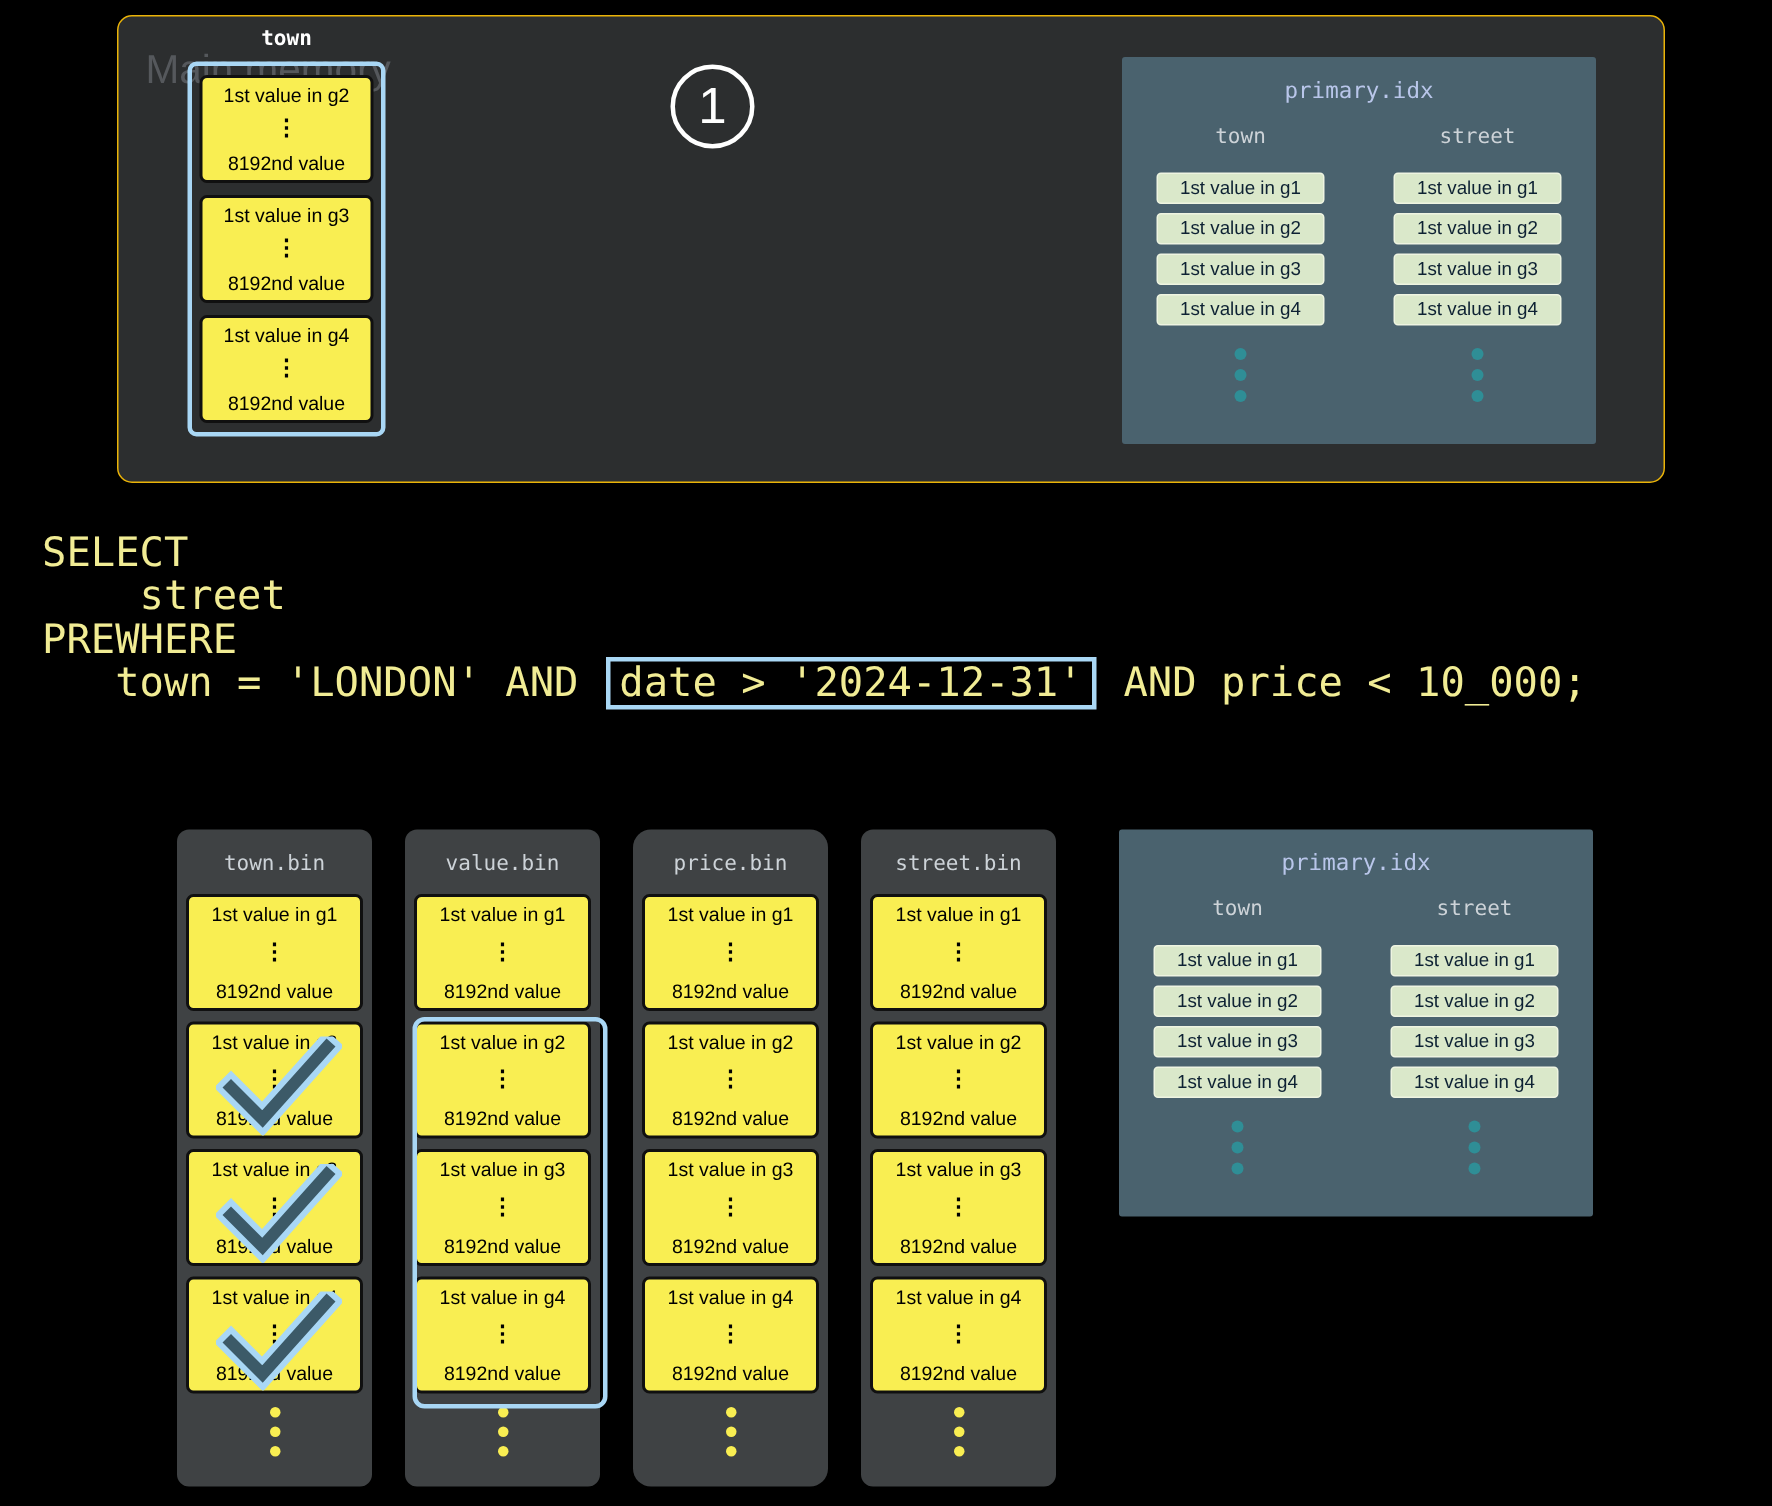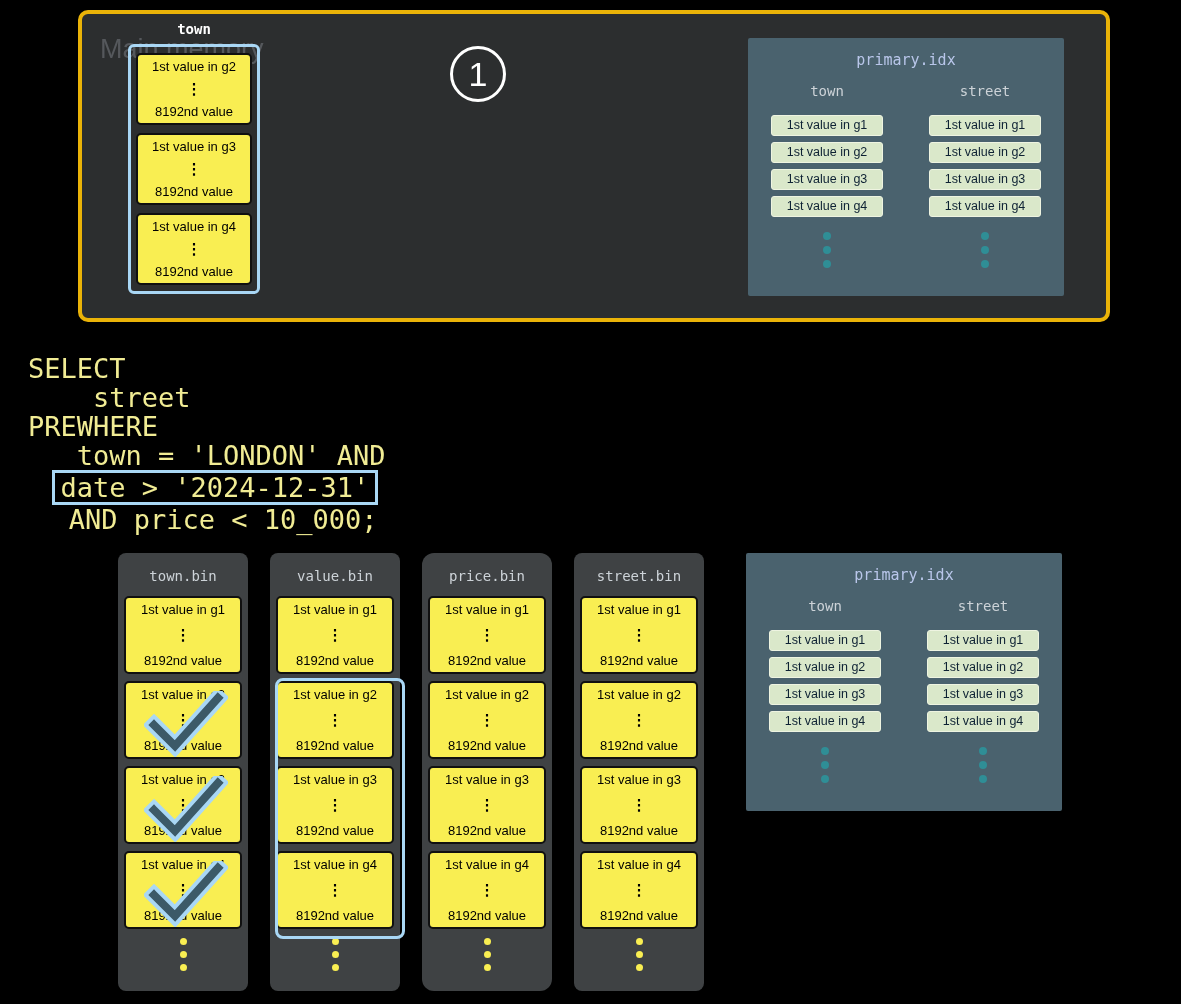--- a/index.html
+++ b/index.html
@@ -10,21 +10,21 @@
     position: relative;
     overflow: hidden;
   }
   .mono { font-family: "DejaVu Sans Mono", monospace; }
 
   
   .main-memory {
     position: absolute; left: 78px; top: 10px;
     width: 1032px; height: 312px;
     background: var(--panel_dark, #2c2e2f);
-    border: 4px solid #eab308;
+    border: 1px solid #eab308;
     border-radius: 10px;
     box-sizing: border-box;
   }
   .main-memory-label {
     position: absolute; left: 18px; top: 20px;
     font-size: 27px; color: #55585c;
     z-index: 1;
   }
   .mm-column {
     position: absolute; left: 46px; top: 6px;
@@ -102,21 +102,21 @@
   .pidx .dots-col .dot { background: var(--teal_dot, #2f8e96); }
 
   
   .sql {
     position: absolute; left: 28px; top: 354px;
     font-family: "DejaVu Sans Mono", monospace;
     font-size: 27px; line-height: 29px;
     color: var(--sql_yellow, #f1ec94);
   }
   .sql-line { white-space: pre; height: 29px; }
-  .sql-line-last { display: flex; align-items: center; flex-direction: column; }
+  .sql-line-last { display: flex; align-items: center; }
   .sql-highlight-box {
     display: inline-block;
     border: 3px solid var(--accent_blue, #a9d7f5);
     padding: 0 6px; margin: 0 2px;
     white-space: pre;
   }
 
   
   .bin {
     position: absolute; top: 553px;

